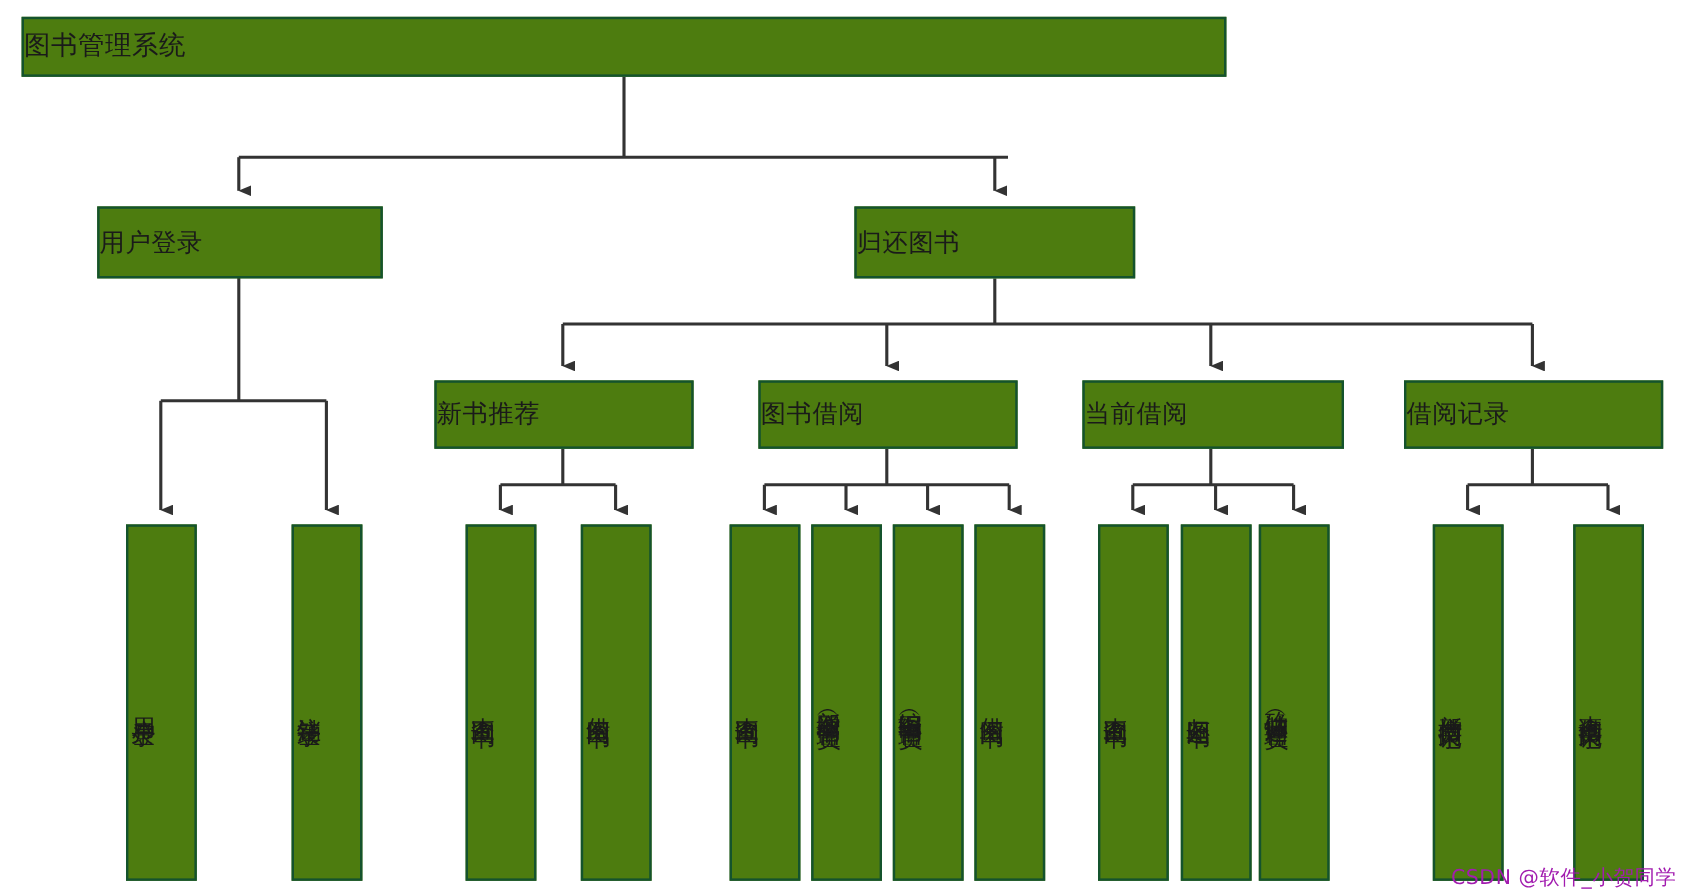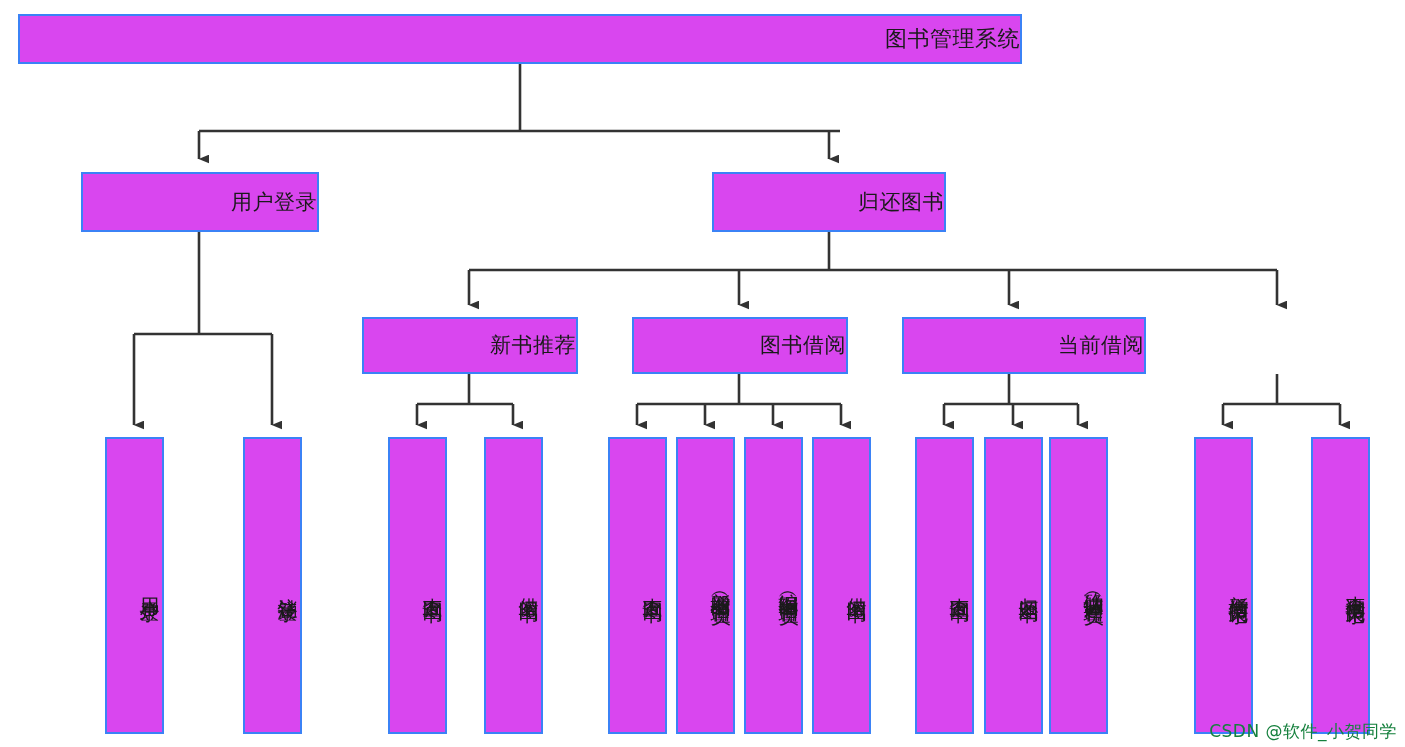--- a/index.html
+++ b/index.html
@@ -22,25 +22,25 @@
     position: absolute;
     left: 0;
     top: 0;
     width: 1405px;
     height: 747px;
     pointer-events: none;
   }
   .node {
     position: absolute;
     box-sizing: border-box;
-    background: #d946ef;
-    border: 2px solid #3b82f6;
+    background: #4d7c0f;
+    border: 2px solid #14532d;
     display: flex;
     align-items: center;
-    justify-content: flex-end;
+    justify-content: flex-start;
     color: #1a1a1a;
     z-index: 2;
   }
   .node-label {
     display: block;
     text-align: center;
     line-height: 1.18;
     letter-spacing: 0.5px;
     white-space: nowrap;
   }
@@ -62,21 +62,21 @@
     line-height: 1.25;
     letter-spacing: 2px;
     white-space: nowrap;
     max-height: 276px;
   }
   #watermark {
     position: absolute;
     right: 8px;
     bottom: 4px;
     font-size: 17px;
-    color: #15803d;
+    color: #a21caf;
     letter-spacing: 0.5px;
     z-index: 5;
     white-space: nowrap;
     font-family: "DejaVu Sans", "Liberation Sans", sans-serif;
   }
 </style>
 </head>
 <body>
 
 <div id="canvas">
@@ -144,24 +144,27 @@
   </div>
 
   <div class="node h-node" style="left:632px; top:317px; width:216px; height:57px;">
     <span class="node-label">图书借阅</span>
   </div>
 
   <div class="node h-node" style="left:362px; top:317px; width:216px; height:57px;">
     <span class="node-label">新书推荐</span>
   </div>
 
-  <div class="node h-node" style="left:902px; top:317px; width:244px; height:57px;">
+  <div class="node h-node" style="left:902px; top:317px; width:218px; height:57px;">
     <span class="node-label">当前借阅</span>
   </div>
 
+  <div class="node h-node" style="left:1170px; top:317px; width:216px; height:57px;">
+    <span class="node-label">借阅记录</span>
+  </div>
 
   <div class="node v-node" style="left:105px; top:437px; width:59px; height:297px;">
     <span class="node-label">用户登录</span>
   </div>
 
   <div class="node v-node" style="left:243px; top:437px; width:59px; height:297px;">
     <span class="node-label">注销登录</span>
   </div>
 
   <div class="node v-node" style="left:388px; top:437px; width:59px; height:297px;">

